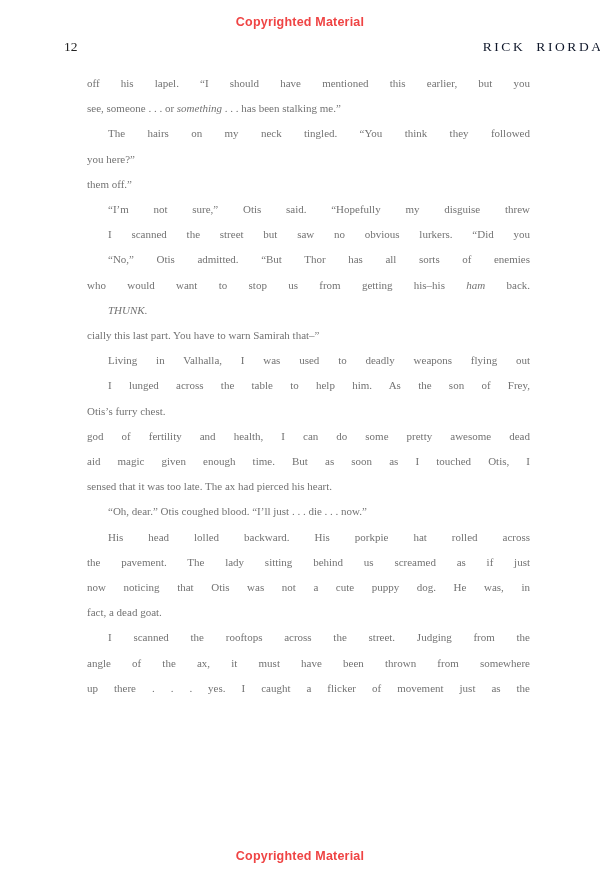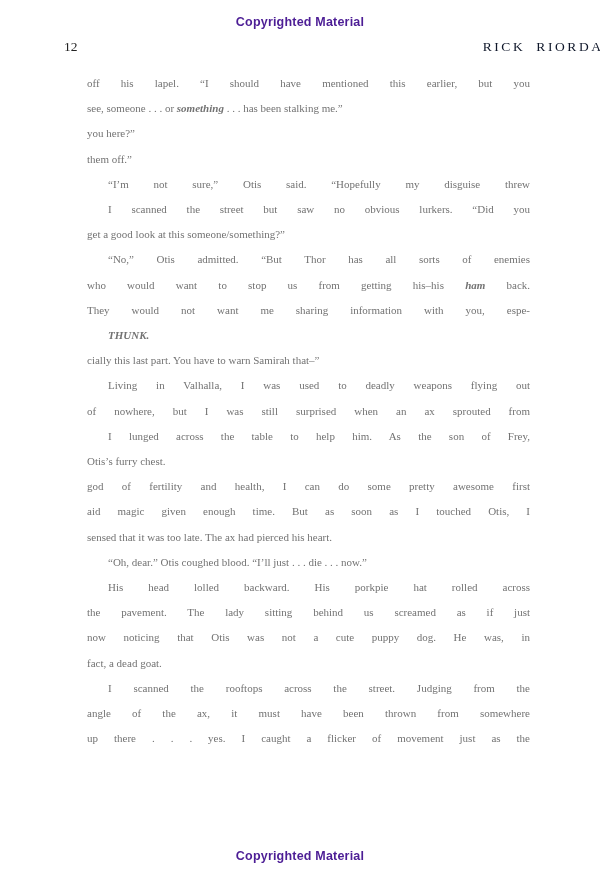--- a/index.html
+++ b/index.html
@@ -16,21 +16,21 @@
     font-family: "Liberation Serif", "DejaVu Serif", serif;
   }
   .copyright {
     position: absolute;
     left: 0;
     width: 600px;
     text-align: center;
     font-family: "Liberation Sans", "DejaVu Sans", sans-serif;
     font-weight: bold;
     font-size: 12.5px;
-    color: #4c1d95;
+    color: #ef4444;
     letter-spacing: 0.2px;
   }
   .copyright.top { top: 15px; }
   .copyright.bottom { top: 849px; }
 
   .header-row {
     position: absolute;
     top: 39px;
     left: 16px;
     width: 588px;
@@ -71,53 +71,50 @@
   }
   .line.rag {
     text-align: left;
     text-align-last: auto;
   }
   .line.indent {
     text-indent: 21px;
   }
   .it {
     font-style: italic;
-    font-weight: bold;
   }
 </style>
 </head>
 <body>
 
 <div class="page">
 
   <div class="copyright top">Copyrighted Material</div>
 
   <div class="header-row">
     <span class="page-number">12</span>
     <span class="running-header">RICK RIORDAN</span>
   </div>
 
   <div class="body-text">
       <div class="line"><span>off his lapel. “I should have mentioned this earlier, but you</span></div>
       <div class="line rag"><span>see, someone . . . or </span><span class="it">something</span><span> . . . has been stalking me.”</span></div>
+      <div class="line indent"><span>The hairs on my neck tingled. “You think they followed</span></div>
       <div class="line rag"><span>you here?”</span></div>
       <div class="line rag"><span>them off.”</span></div>
       <div class="line indent"><span>“I’m not sure,” Otis said. “Hopefully my disguise threw</span></div>
       <div class="line indent"><span>I scanned the street but saw no obvious lurkers. “Did you</span></div>
-      <div class="line rag"><span>get a good look at this someone/something?”</span></div>
       <div class="line indent"><span>“No,” Otis admitted. “But Thor has all sorts of enemies</span></div>
       <div class="line"><span>who would want to stop us from getting his–his </span><span class="it">ham</span><span> back.</span></div>
-      <div class="line"><span>They would not want me sharing information with you, espe-</span></div>
       <div class="line rag indent"><span class="it">THUNK.</span></div>
       <div class="line rag"><span>cially this last part. You have to warn Samirah that–”</span></div>
       <div class="line indent"><span>Living in Valhalla, I was used to deadly weapons flying out</span></div>
-      <div class="line"><span>of nowhere, but I was still surprised when an ax sprouted from</span></div>
       <div class="line indent"><span>I lunged across the table to help him. As the son of Frey,</span></div>
       <div class="line rag"><span>Otis’s furry chest.</span></div>
-      <div class="line"><span>god of fertility and health, I can do some pretty awesome first</span></div>
+      <div class="line"><span>god of fertility and health, I can do some pretty awesome dead</span></div>
       <div class="line"><span>aid magic given enough time. But as soon as I touched Otis, I</span></div>
       <div class="line rag"><span>sensed that it was too late. The ax had pierced his heart.</span></div>
       <div class="line rag indent"><span>“Oh, dear.” Otis coughed blood. “I’ll just . . . die . . . now.”</span></div>
       <div class="line indent"><span>His head lolled backward. His porkpie hat rolled across</span></div>
       <div class="line"><span>the pavement. The lady sitting behind us screamed as if just</span></div>
       <div class="line"><span>now noticing that Otis was not a cute puppy dog. He was, in</span></div>
       <div class="line rag"><span>fact, a dead goat.</span></div>
       <div class="line indent"><span>I scanned the rooftops across the street. Judging from the</span></div>
       <div class="line"><span>angle of the ax, it must have been thrown from somewhere</span></div>
       <div class="line"><span>up there . . . yes. I caught a flicker of movement just as the</span></div>

